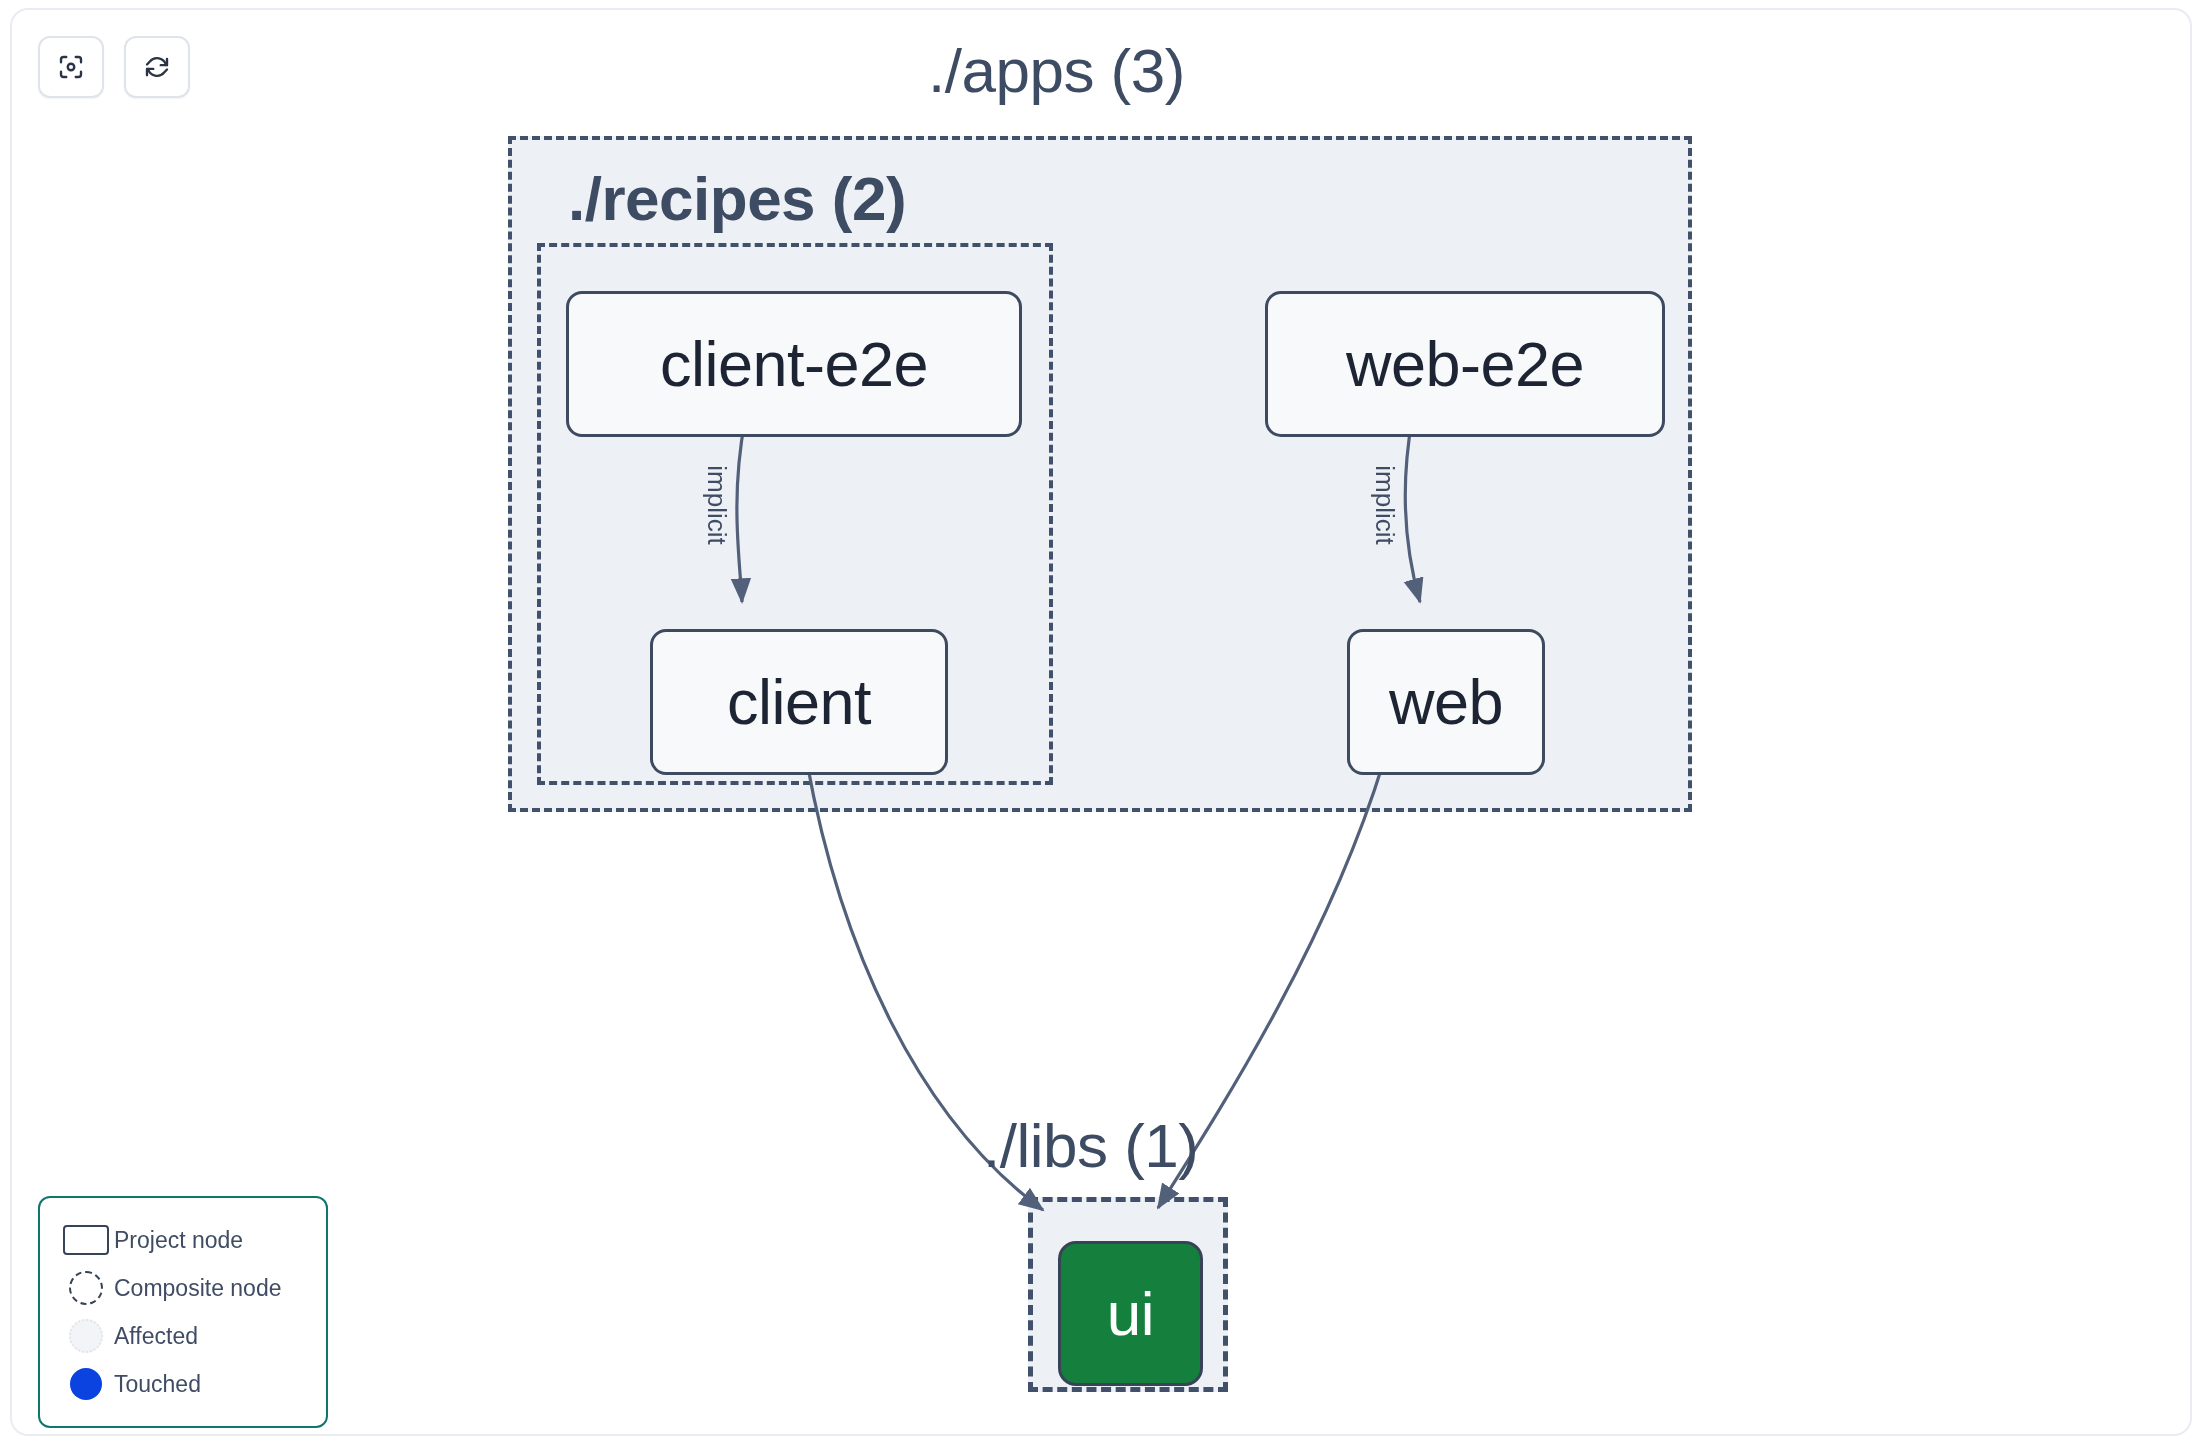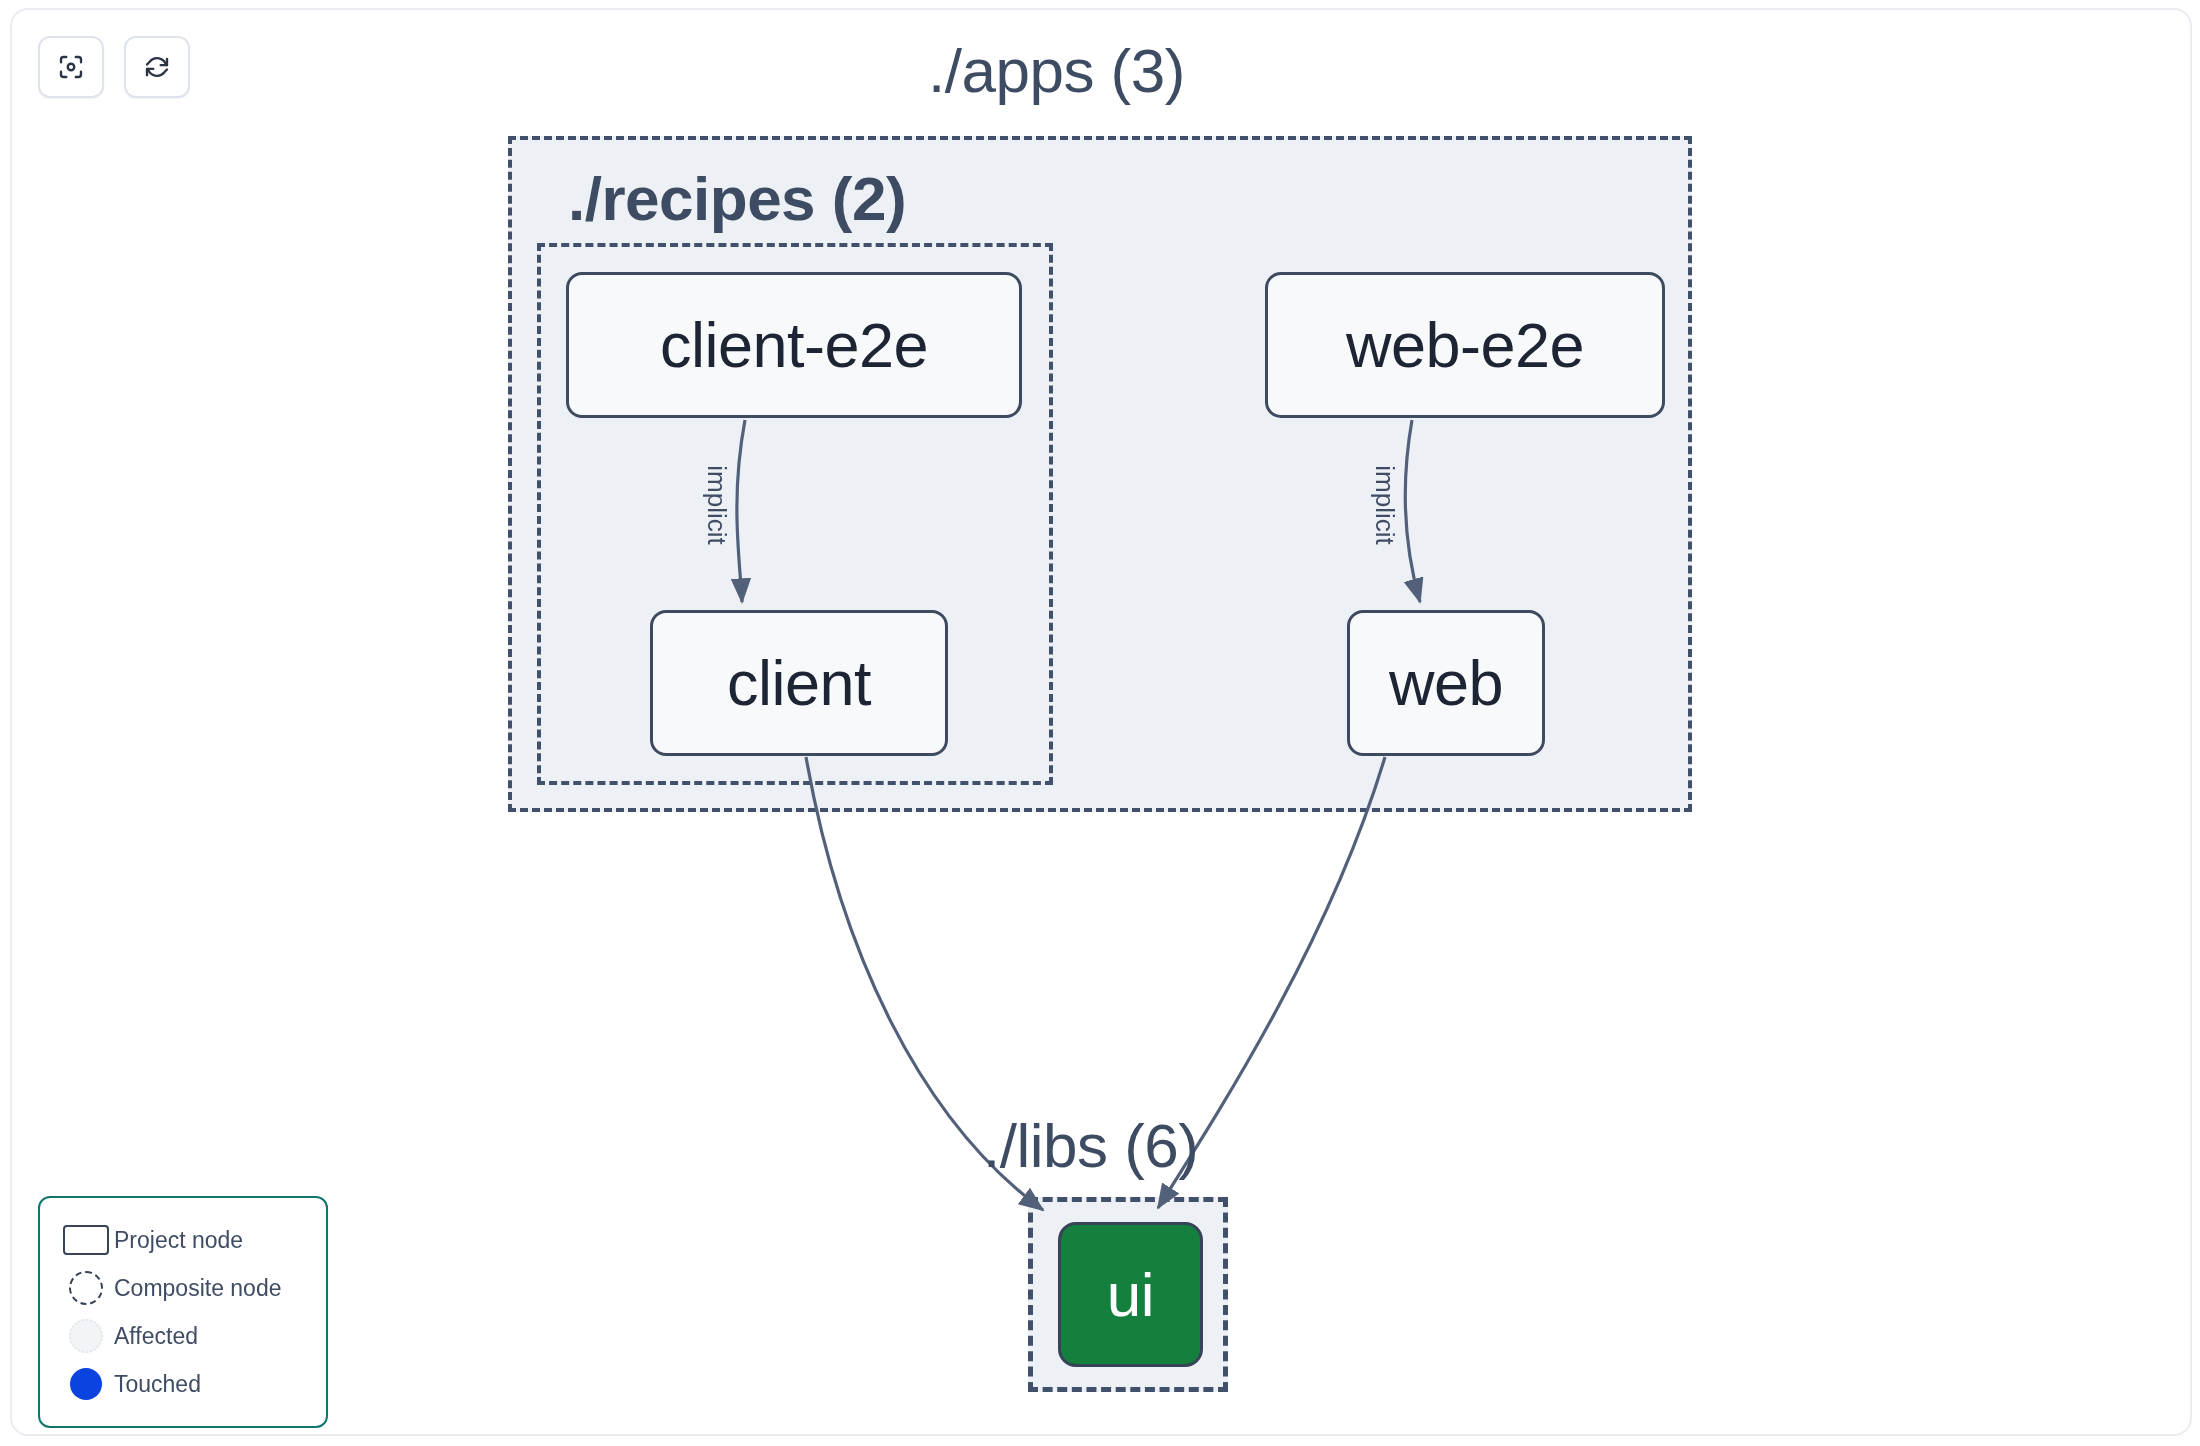--- a/index.html
+++ b/index.html
@@ -104,20 +104,21 @@
     border-radius: 16px;
     border: 3px solid #3d4a60;
     background: #f8f9fb;
     color: #1d2433;
     font-size: 63px;
     line-height: 1;
     letter-spacing: -0.5px;
     z-index: 25;
     cursor: pointer;
     white-space: nowrap;
+    margin-top: 19px;
   }
 
   #node-client-e2e { left: 566px;  top: 272px; width: 456px; height: 146px; }
   #node-web-e2e    { left: 1265px; top: 272px; width: 400px; height: 146px; }
   #node-client     { left: 650px;  top: 610px; width: 298px; height: 146px; }
   #node-web        { left: 1347px; top: 610px; width: 198px; height: 146px; }
 
   #node-ui {
     left: 1058px; top: 1222px; width: 145px; height: 145px;
     background: #15803d;
@@ -243,21 +244,21 @@
 
       <path d="M 1412 420 C 1398 500 1408 560 1420 602" fill="none" stroke="#52607a" stroke-width="3.2" marker-end="url(#arrow)"></path>
 
       <path d="M 806 757 C 840 950 920 1120 1043 1210" fill="none" stroke="#52607a" stroke-width="3.2" marker-end="url(#arrow)"></path>
 
       <path d="M 1385 757 C 1330 940 1220 1110 1158 1208" fill="none" stroke="#52607a" stroke-width="3.2" marker-end="url(#arrow)"></path>
     </svg>
 
     <div class="group-label" id="label-apps">./apps (3)</div>
     <div class="group-label" id="label-recipes">./recipes (2)</div>
-    <div class="group-label" id="label-libs">./libs (6)</div>
+    <div class="group-label" id="label-libs">./libs (1)</div>
 
     <div class="edge-label" style="left:677px; top:492px; transform: rotate(90deg);">implicit</div>
     <div class="edge-label" style="left:1345px; top:492px; transform: rotate(90deg);">implicit</div>
 
     <div class="node" id="node-client-e2e">client-e2e</div>
     <div class="node" id="node-web-e2e">web-e2e</div>
     <div class="node" id="node-client">client</div>
     <div class="node" id="node-web">web</div>
     <div class="node" id="node-ui">ui</div>
   </div>

